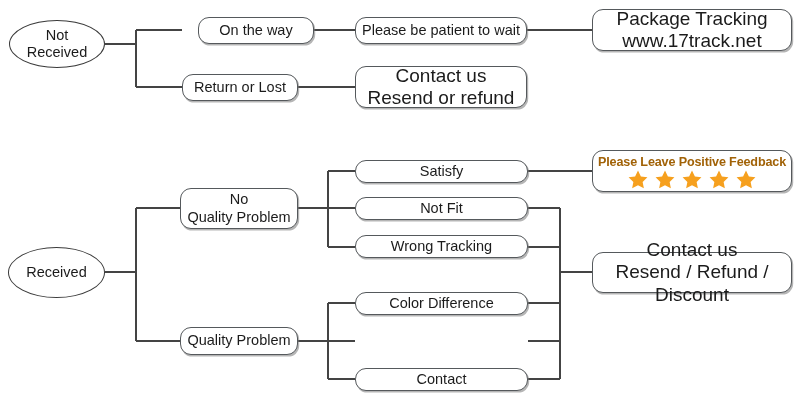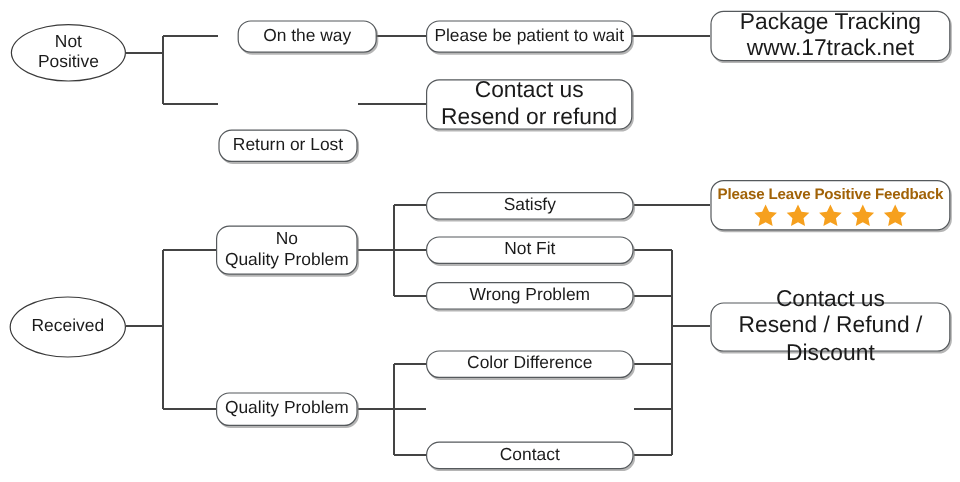--- a/index.html
+++ b/index.html
@@ -111,46 +111,46 @@
       <path d="M528 247 L560 247"></path>
       <path d="M528 303 L560 303"></path>
       <path d="M528 341 L560 341"></path>
       <path d="M528 379 L560 379"></path>
       <path d="M560 208 L560 379"></path>
       <path d="M560 272 L592 272"></path>
     </g>
   </svg>
 
   <div class="node ellipse n-md" style="left:9px; top:20px; width:96px; height:48px;">Not
-Positive</div>
+Received</div>
 
   <div class="node box n-md" style="left:182px; top:17px; width:116px; height:27px;margin-left:16px;">On the way</div>
 
   <div class="node box n-md" style="left:355px; top:17px; width:172px; height:27px;">Please be patient to wait</div>
 
   <div class="node box n-lg" style="left:592px; top:9px; width:200px; height:42px;">Package Tracking
 www.17track.net</div>
 
-  <div class="node box n-md" style="left:182px; top:74px; width:116px; height:27px;margin-top:34px;">Return or Lost</div>
+  <div class="node box n-md" style="left:182px; top:74px; width:116px; height:27px;">Return or Lost</div>
 
   <div class="node box n-lg" style="left:355px; top:66px; width:172px; height:42px;">Contact us
 Resend or refund</div>
 
   <div class="node ellipse n-md" style="left:8px; top:247px; width:97px; height:51px;">Received</div>
 
   <div class="node box n-md" style="left:180px; top:188px; width:118px; height:41px;">No
 Quality Problem</div>
 
   <div class="node box n-md" style="left:180px; top:327px; width:118px; height:28px;">Quality Problem</div>
 
   <div class="node box n-md" style="left:355px; top:160px; width:173px; height:23px;">Satisfy</div>
 
   <div class="node box n-md" style="left:355px; top:197px; width:173px; height:23px;">Not Fit</div>
 
-  <div class="node box n-md" style="left:355px; top:235px; width:173px; height:23px;">Wrong Problem</div>
+  <div class="node box n-md" style="left:355px; top:235px; width:173px; height:23px;">Wrong Tracking</div>
 
   <div class="node box n-md" style="left:355px; top:292px; width:173px; height:23px;">Color Difference</div>
 
 
   <div class="node box n-md" style="left:355px; top:368px; width:173px; height:23px;">Contact</div>
 
   <div class="node box feedback-node" style="left:592px; top:150px; width:200px; height:42px;">
     <div class="feedback-title">Please Leave Positive Feedback</div>
     <div class="stars" id="star-row"><svg viewBox="0 0 24 23" width="20" height="19" class="star">
           <path d="M12 0.6 L15.5 7.9 L23.4 8.9 L17.6 14.4 L19.1 22.2 L12 18.4 L4.9 22.2 L6.4 14.4 L0.6 8.9 L8.5 7.9 Z" fill="#F6A01E"></path>

